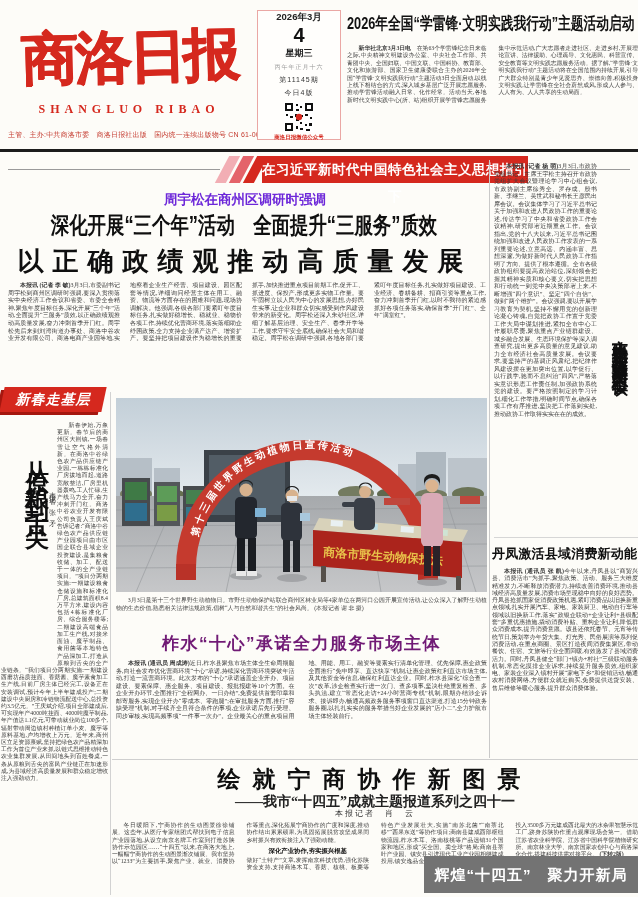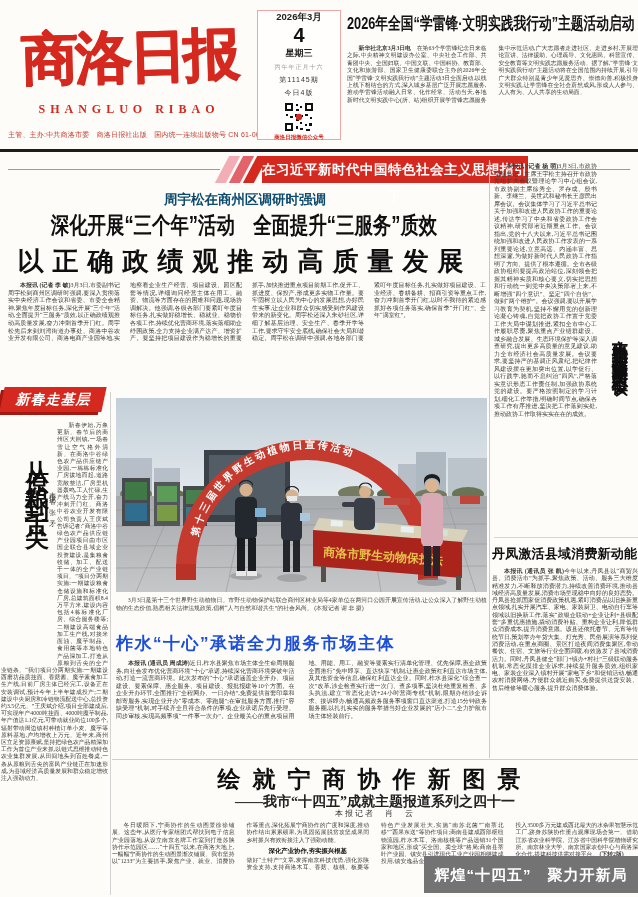--- a/index.html
+++ b/index.html
@@ -64,21 +64,21 @@
   .st2 { left:236px; background:#e4636a; }
   .st3 { left:250px; background:#d5281e; }
   .banner-box {
     left:262px; top:156px; width:266px; height:27px; background:#d5281e;
     color:#fff; font-family:"Liberation Sans",sans-serif; font-weight:bold;
     font-size:13.5px; line-height:27px; text-align:center; letter-spacing:.5px;
   }
 
   
   .lead-kicker { left:0; top:191px; width:490px; text-align:center;
-    font-size:13.5px; font-weight:bold; color:#0c4a6e; }
+    font-size:13.5px; font-weight:bold; color:#6d28d9; }
   .lead-h1 {
     left:4px; top:210px; width:600px; transform:scaleX(0.8); transform-origin:0 0;
     font-family:"Liberation Sans",sans-serif; font-weight:bold; font-size:23px;
     white-space:nowrap; text-align:center; color:#0f0f0f;
   }
   .lead-h2 {
     left:4px; top:244px; width:482px; text-align:center;
     font-family:"Liberation Sans",sans-serif; font-weight:bold; font-size:26px;
     letter-spacing:9px; color:#0f0f0f;
   }
@@ -139,23 +139,23 @@
 
   
   .photo { left:116px; top:398px; width:371px; height:194px; background:#c9d2d8; }
   .caption {
     left:116px; top:596px; width:371px; height:26px;
     font-size:5.9px; line-height:8.2px; text-align:justify; color:#444;
     text-indent:2em; overflow:hidden;
   }
 
   
-  .zs-head { left:116px; top:632px; width:371px; text-align:left;
+  .zs-head { left:116px; top:632px; width:371px; text-align:center;
     font-family:"Liberation Sans",sans-serif; font-weight:bold; font-size:17px;
-    letter-spacing:1.5px; color:#1d4ed8; }
+    letter-spacing:1.5px; color:#701a75; }
   .zs-body {
     left:116px; top:660px; width:371px; height:88px;
     column-count:2; column-gap:14px; font-size:6px; line-height:7.5px;
     text-align:justify; text-indent:2em; color:#3a3a3a; overflow:hidden;
   }
 
   
   .ns-head { left:112px; top:764px; width:526px; text-align:center;
     font-family:"Liberation Sans",sans-serif; font-weight:bold; font-size:23px;
     letter-spacing:12px; color:#0f0f0f; }

